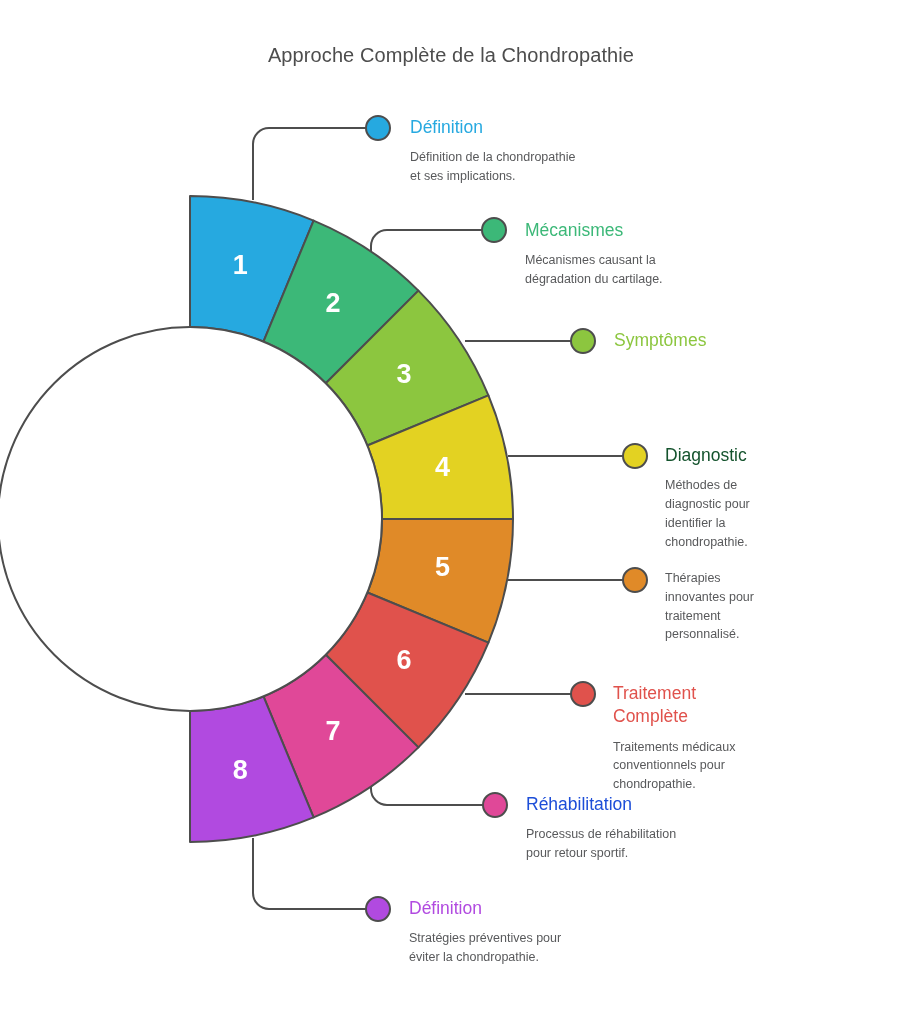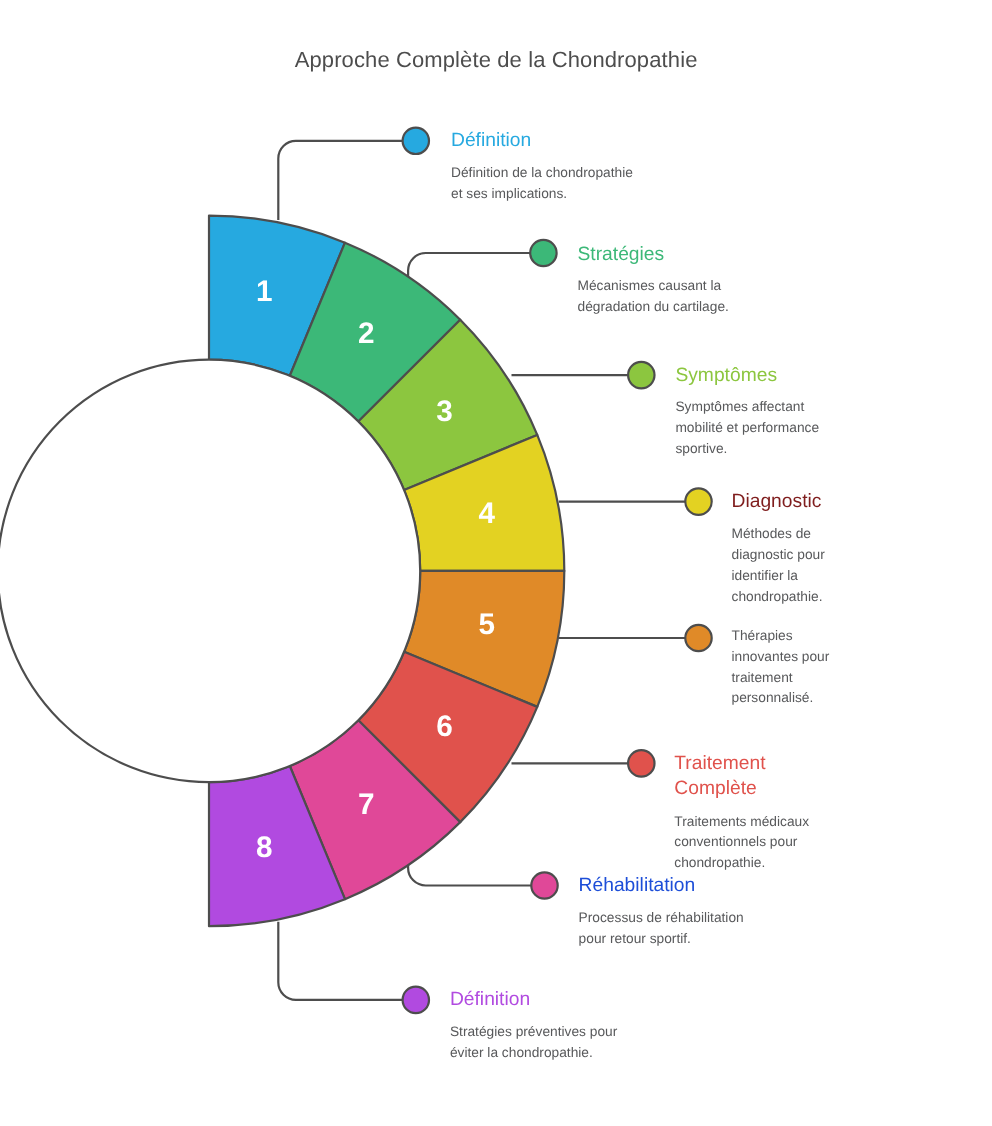--- a/index.html
+++ b/index.html
@@ -116,32 +116,29 @@
       </g>
   </svg>
 
   <div id="labels-layer">
       <div class="label-block" style="left: 410px; top: 116px;">
         <div class="label-title" style="color: rgb(38, 169, 224);">Définition</div>
         <div class="label-desc">Définition de la chondropathie
 et ses implications.</div>
       </div>
       <div class="label-block" style="left: 525px; top: 219px;">
-        <div class="label-title" style="color: rgb(60, 184, 120);">Stratégies</div>
+        <div class="label-title" style="color: rgb(60, 184, 120);">Mécanismes</div>
         <div class="label-desc">Mécanismes causant la
 dégradation du cartilage.</div>
       </div>
       <div class="label-block" style="left: 614px; top: 329px;">
         <div class="label-title" style="color: rgb(140, 198, 63);">Symptômes</div>
-        <div class="label-desc">Symptômes affectant
-mobilité et performance
-sportive.</div>
       </div>
       <div class="label-block" style="left: 665px; top: 444px;">
-        <div class="label-title" style="color: #7f1d1d;">Diagnostic</div>
+        <div class="label-title" style="color: #14532d;">Diagnostic</div>
         <div class="label-desc">Méthodes de diagnostic pour
 identifier la chondropathie.</div>
       </div>
       <div class="label-block" style="left: 665px; top: 569px;">
         <div class="label-desc">Thérapies innovantes pour
 traitement personnalisé.</div>
       </div>
       <div class="label-block" style="left: 613px; top: 682px;">
         <div class="label-title" style="color: rgb(224, 82, 76);">Traitement Complète</div>
         <div class="label-desc">Traitements médicaux

